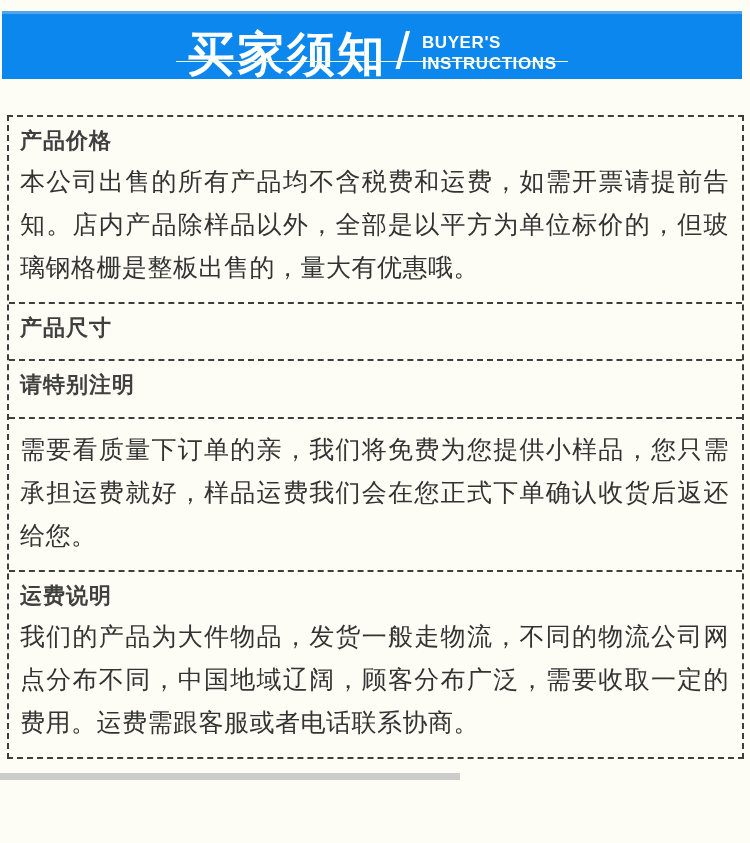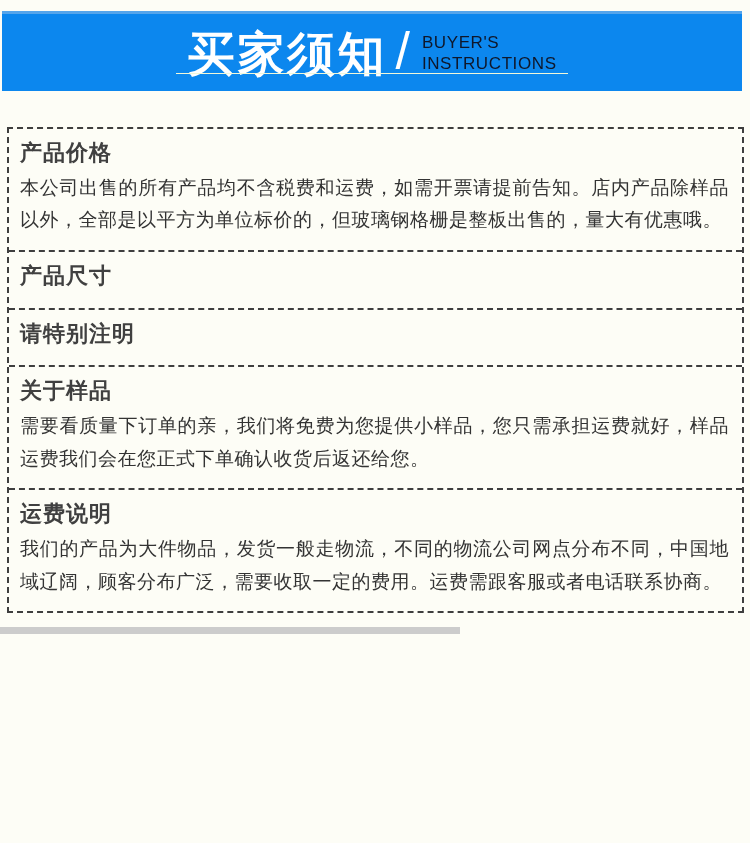--- a/index.html
+++ b/index.html
@@ -9,21 +9,21 @@
     min-height: 843px;
     margin: 0 auto;
     font-family: "Liberation Sans", "DejaVu Sans", sans-serif;
     position: relative;
   }
   .page { width: 750px; min-height: 843px; overflow: hidden; }
 
   
   .banner {
     margin: 11px 8px 1px 2px;
-    height: 80px;
+    height: 68px;
     background: #0c87ee;
     border-top: 3px solid #55a5eb;
     position: relative;
   }
   .banner-row {
     display: flex;
     align-items: center;
     justify-content: center;
     padding-top: 13px;
   }
@@ -36,23 +36,23 @@
   }
   .banner-slash {
     color: #ffffff;
     font-size: 52px;
     font-weight: 400;
     line-height: 1;
     margin: 0 12px 0 8px;
     transform: translateY(-2px);
   }
   .banner-en {
-    color: #0f172a;
+    color: #ffffff;
     font-size: 17px;
-    font-weight: 400;
+    font-weight: 700;
     letter-spacing: 0.6px;
     line-height: 1.25;
     text-transform: uppercase;
   }
   .banner-underline {
     position: absolute;
     left: 50%;
     bottom: 17px;
     transform: translateX(-50%);
     width: 392px;
@@ -73,21 +73,21 @@
   .notice-section:last-child { border-bottom: none; }
   .notice-section h2 {
     font-size: 22px;
     font-weight: 700;
     color: #404040;
     line-height: 1.35;
     margin-bottom: 4px;
     letter-spacing: 1px;
   }
   .notice-section p {
-    font-size: 19px;
+    font-size: 25px;
     color: #333333;
     line-height: 1.72;
     text-align: justify;
     letter-spacing: 0.5px;
   }
 
   
   .bottom-strip {
     margin-top: 14px;
     width: 460px;
@@ -121,21 +121,20 @@
 
     <section class="notice-section">
       <h2>产品尺寸</h2>
     </section>
 
     <section class="notice-section">
       <h2>请特别注明</h2>
     </section>
 
     <section class="notice-section">
-      <h2>关于样品</h2>
       <p>需要看质量下订单的亲，我们将免费为您提供小样品，您只需承担运费就好，样品运费我们会在您正式下单确认收货后返还给您。</p>
     </section>
 
     <section class="notice-section">
       <h2>运费说明</h2>
       <p>我们的产品为大件物品，发货一般走物流，不同的物流公司网点分布不同，中国地域辽阔，顾客分布广泛，需要收取一定的费用。运费需跟客服或者电话联系协商。</p>
     </section>
 
   </main>
 

